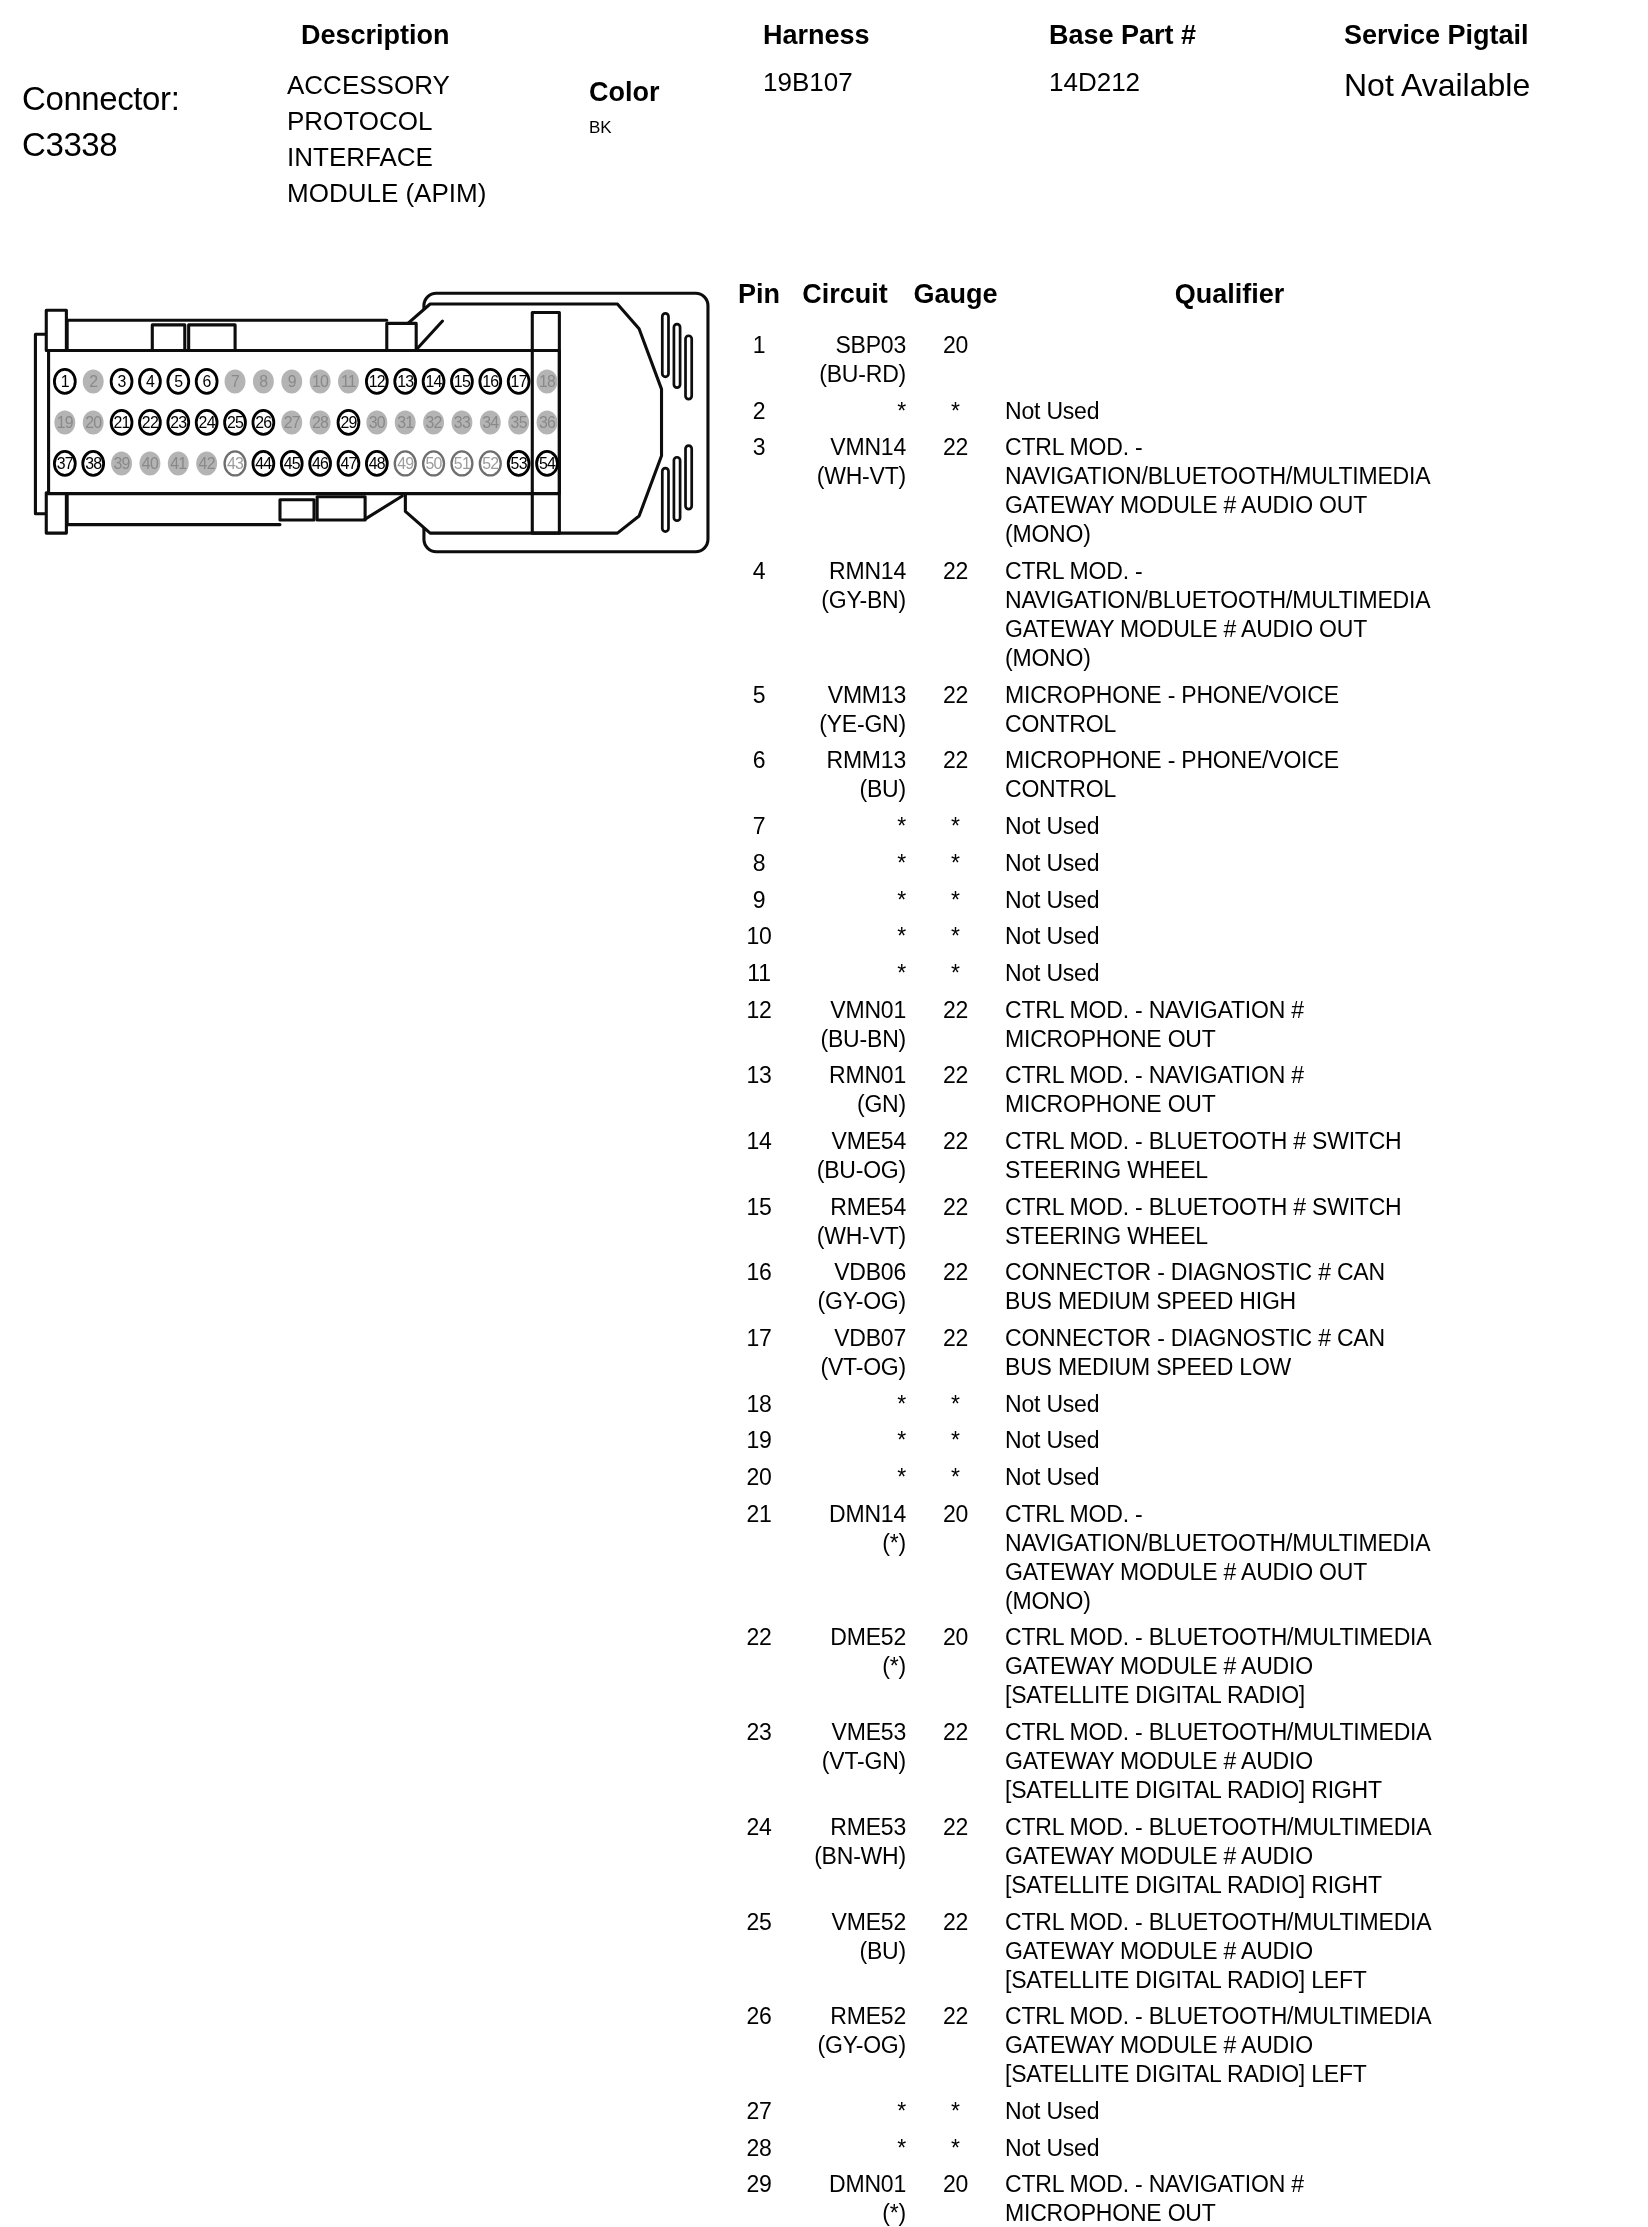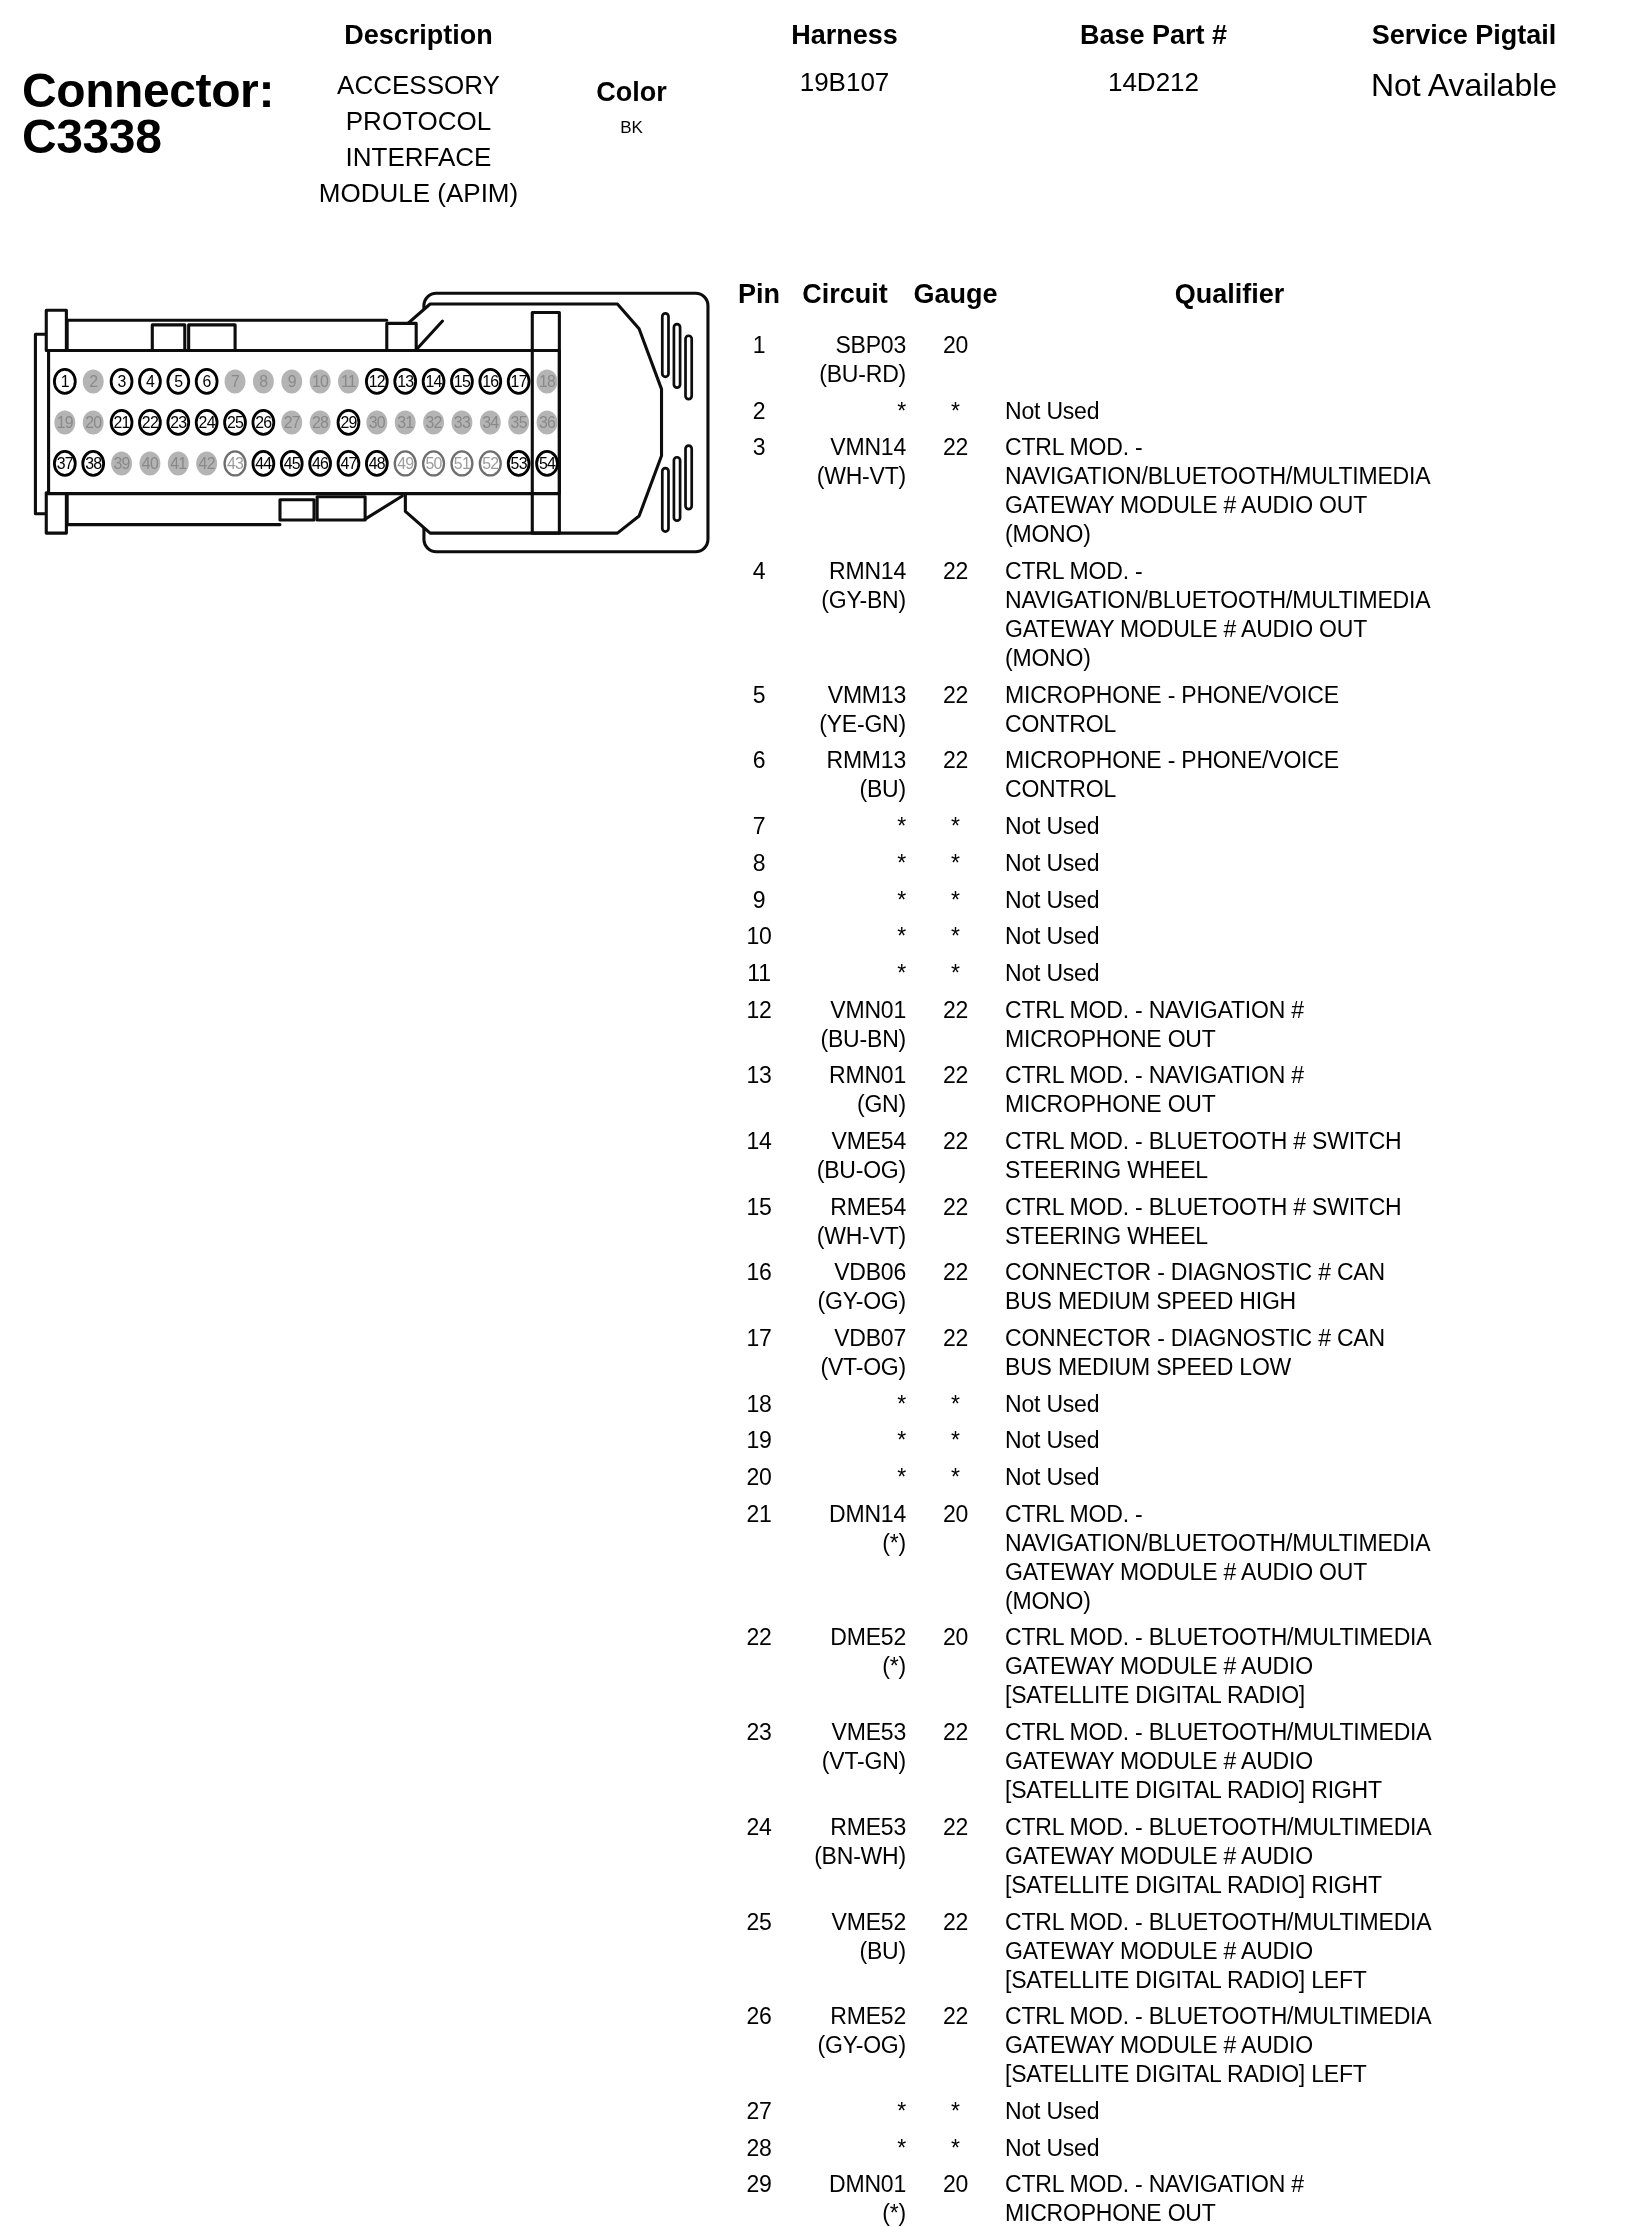--- a/index.html
+++ b/index.html
@@ -1,23 +1,23 @@
 <!DOCTYPE html>
 <html style="font-size:12.4px"><head>
 <meta charset="utf-8">
 <style>
   html,body{margin:0;padding:0;background:#fff;}
   body{width:1648px;height:2227px;position:relative;font-family:"Liberation Sans","DejaVu Sans",sans-serif;color:#000;}
   .abs{position:absolute;}
   .bold{font-weight:bold;}
-  .ctr{text-align:center;}
+  .ctr{}
   .pre{white-space:pre-line;}
 
   
-  #connector-title{left:22px;top:68px;font-size:48px;font-weight:bold;line-height:46px;letter-spacing:-0.4px;}
+  #connector-title{left:22px;top:76px;font-size:33px;font-weight:normal;line-height:46px;letter-spacing:-0.4px;}
   #desc-label{left:301px;top:20px;width:235px;font-size:27px;}
   #desc-value{left:287px;top:67px;width:263px;font-size:26px;line-height:36px;}
   #color-label{left:589px;top:77px;width:85px;font-size:27px;}
   #color-value{left:589px;top:118px;width:85px;font-size:17px;}
   #harness-label{left:763px;top:20px;width:163px;font-size:27px;}
   #harness-value{left:763px;top:67px;width:163px;font-size:26px;}
   #basepart-label{left:1049px;top:20px;width:209px;font-size:27px;}
   #basepart-value{left:1049px;top:67px;width:209px;font-size:26px;}
   #pigtail-label{left:1344px;top:20px;width:240px;font-size:27px;}
   #pigtail-value{left:1344px;top:67px;width:240px;font-size:32px;}

